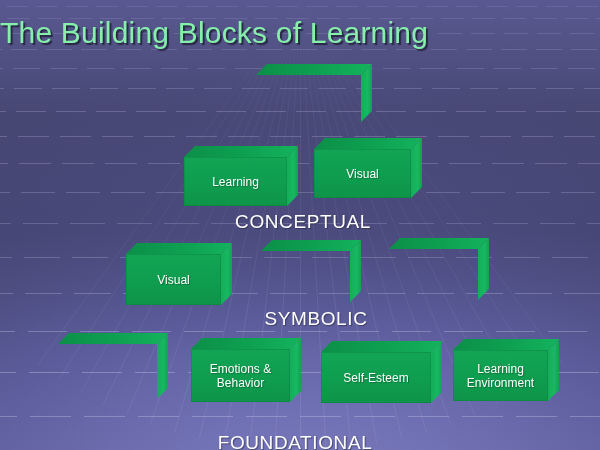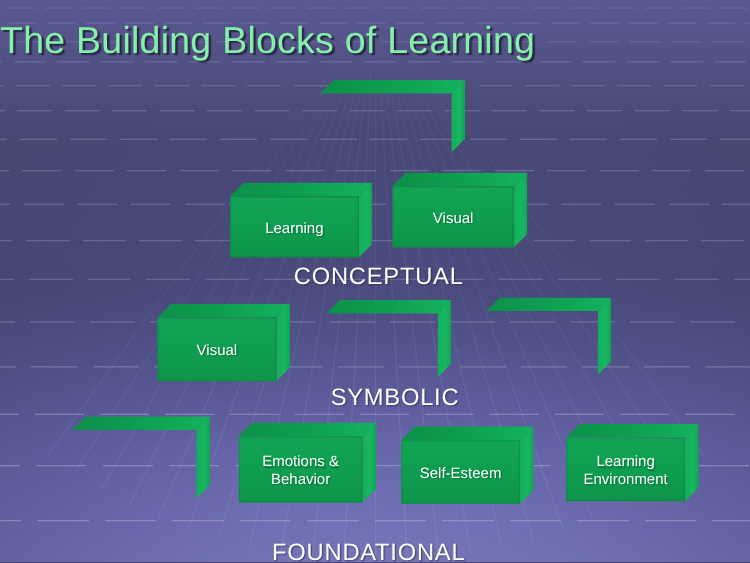--- a/index.html
+++ b/index.html
@@ -226,21 +226,21 @@
         <div class="face-side"></div>
         <div class="face-top"></div>
       </div>
       <div class="block" style="left: 191px; top: 338px; width: 110px; height: 64px; border-radius: 21px;">
         <div class="face-side"></div>
         <div class="face-top"></div>
         <div class="face-front">
           <div class="label">Emotions &amp;<br>Behavior</div>
         </div>
       </div>
-      <div class="block" style="left: 321px; top: 341px; width: 106px; height: 62px;">
+      <div class="block" style="left: 321px; top: 341px; width: 121px; height: 62px;">
         <div class="face-side"></div>
         <div class="face-top"></div>
         <div class="face-front">
           <div class="label">Self-Esteem</div>
         </div>
       </div>
       <div class="block" style="left: 453px; top: 339px; width: 106px; height: 62px; border-radius: 23px;">
         <div class="face-side"></div>
         <div class="face-top"></div>
         <div class="face-front">

